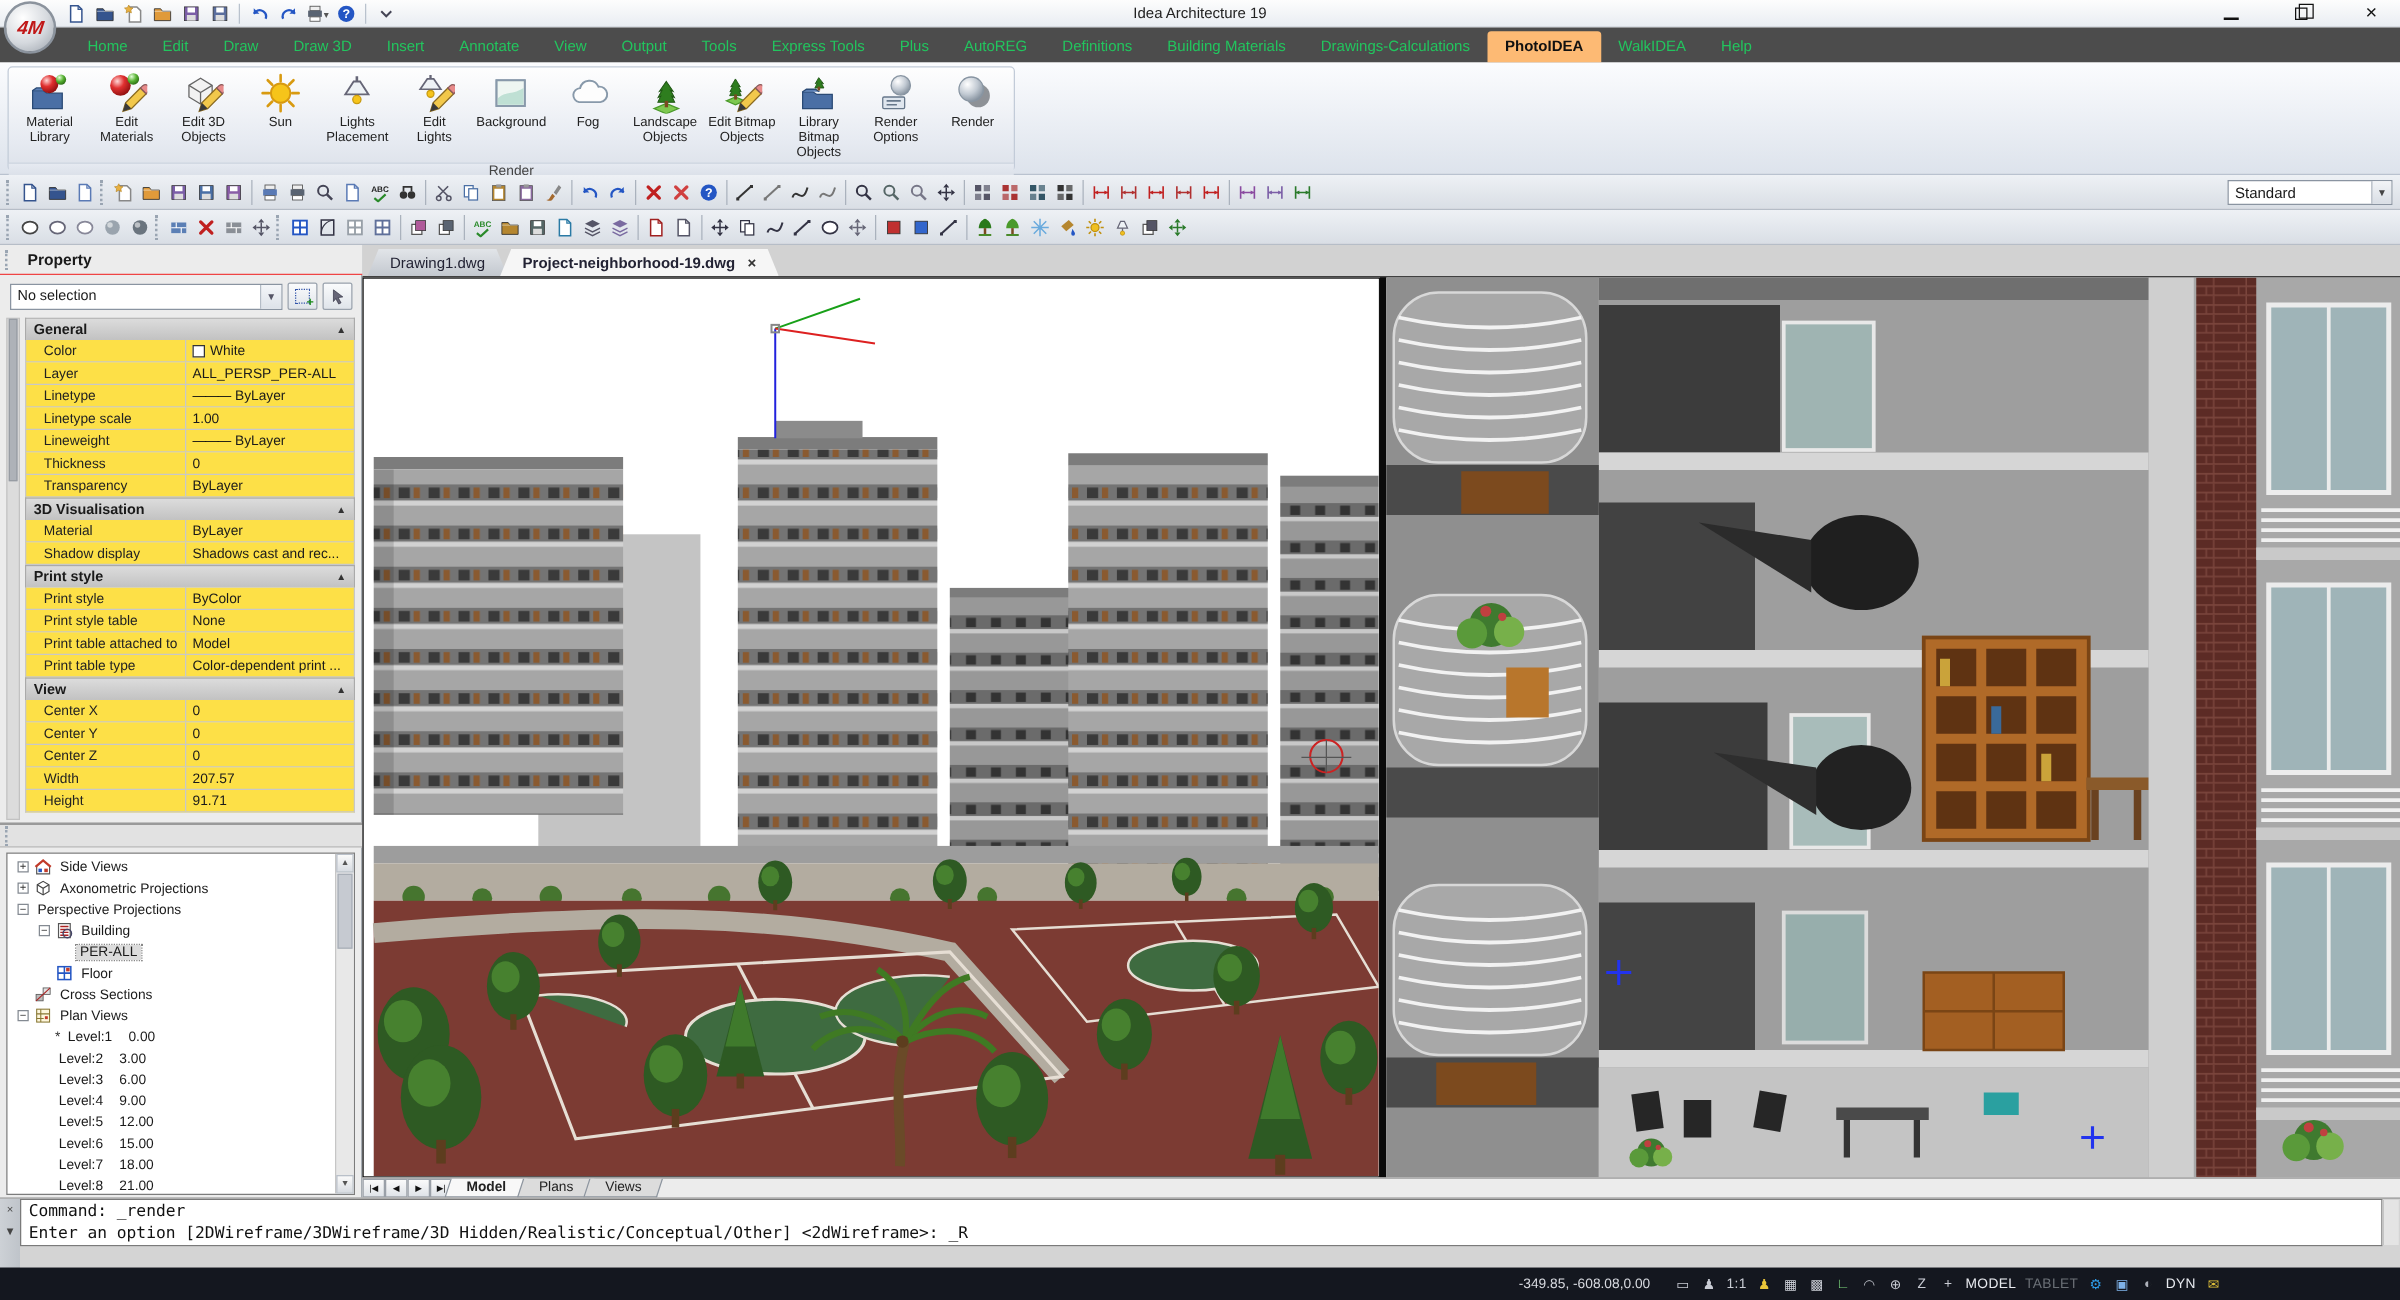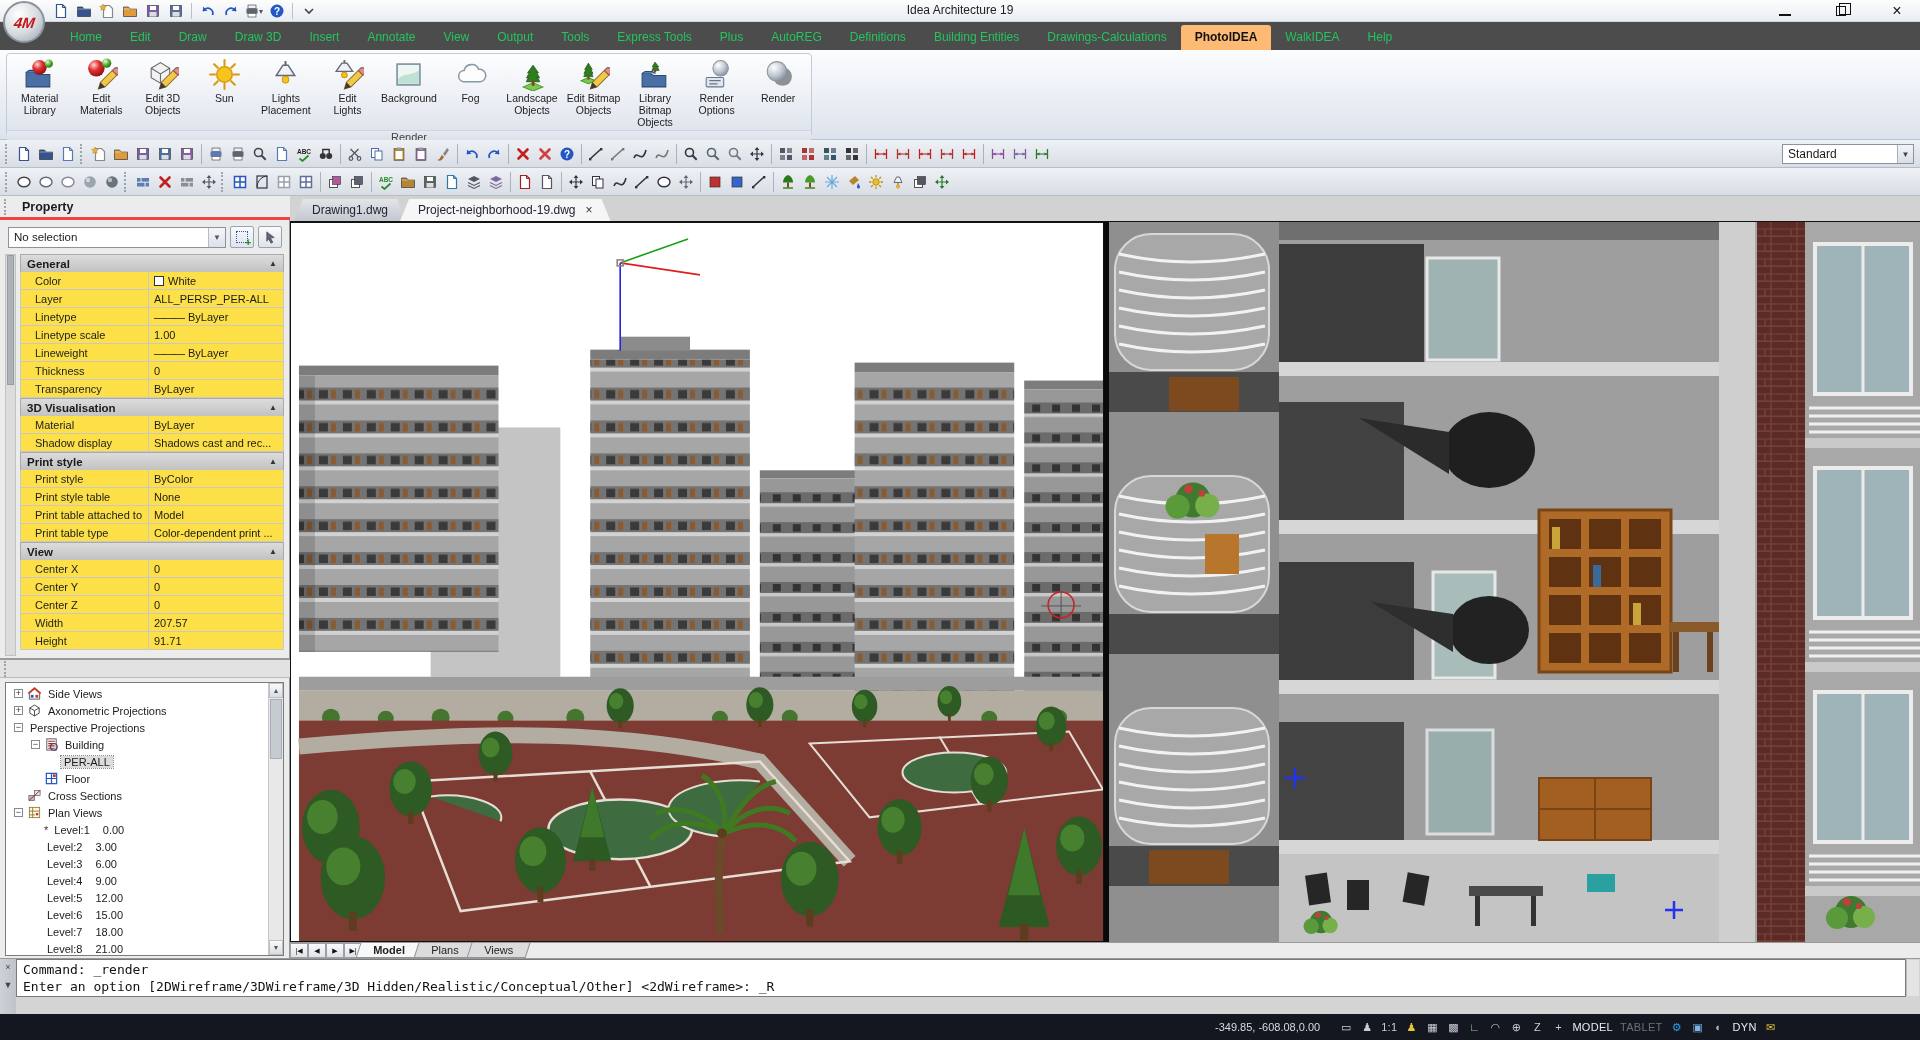--- a/index.html
+++ b/index.html
@@ -38,21 +38,21 @@
 .tb1{top:140px}.tb2{top:168px}
 .tbtn{width:22px;height:22px;display:inline-flex;align-items:center;justify-content:center;border:1px solid transparent;border-radius:2px;flex:0 0 auto}
 .tbtn svg{width:16px;height:16px}
 .tsep{width:1px;height:20px;background:#aab2bd;margin:0 3px;flex:0 0 auto}
 .grip{width:5px;height:20px;border-left:2px dotted #9aa5b2;margin:0 3px 0 1px;flex:0 0 auto}
 .stylecombo{position:absolute;right:6px;top:4px;width:132px;height:20px;background:#fff;border:1px solid #8a94a1;display:flex;align-items:center;font-size:12px}
 .stylecombo .val{flex:1;padding-left:5px}
 .stylecombo .drop{width:16px;height:100%;background:linear-gradient(#f2f4f7,#d9dee5);border-left:1px solid #aab2bd;display:flex;align-items:center;justify-content:center;font-size:8px;color:#444}
 
 .leftpanel{left:0;top:196px;width:290px;height:762px;background:#ececec;border-right:1px solid #8f969e}
-.propheader{left:0;top:0;width:290px;height:24px;display:flex;align-items:center;background:#ececec;border-bottom:3px solid #ef4444}
+.propheader{left:0;top:0;width:290px;height:24px;display:flex;align-items:center;background:#ececec;border-bottom:1px solid #ef4444}
 .propheader .ttl{font-weight:bold;font-size:12.5px;margin-left:14px}
 .vgrip{width:4px;height:16px;border-left:2px dotted #9aa5b2;margin-left:4px}
 .selrow{left:8px;top:29px;width:274px;height:24px;display:flex;align-items:center;gap:4px}
 .selcombo{flex:1;height:21px;background:#fff;border:1px solid #8a94a1;display:flex;align-items:center;font-size:11.5px}
 .selcombo .val{flex:1;padding-left:5px}
 .selcombo .drop{width:17px;height:100%;display:flex;align-items:center;justify-content:center;font-size:8px;color:#556;background:linear-gradient(#f4f6f9,#dde2e9);border-left:1px solid #b4bcc6}
 .pbtn{width:24px;height:22px;border:1px solid #9aa3ae;border-radius:2px;background:linear-gradient(#fafbfc,#dfe4ea);display:flex;align-items:center;justify-content:center}
 .pickbox{width:12px;height:12px;border:1px dotted #3355aa;position:relative}
 .pickbox:after{content:"+";position:absolute;right:-4px;bottom:-6px;color:#1a8a1a;font-size:10px;font-weight:bold}
 
@@ -79,21 +79,21 @@
 .tlabel.sel{background:#dcdcdc;outline:1px dotted #888}
 .tval{margin-left:10px}
 .tstar{margin-right:3px;color:#333}
 .tscroll{position:absolute;right:0;top:0;width:15px;height:100%;background:#e8e8e8;border-left:1px solid #c6c6c6}
 .tscroll .ar{height:15px;display:flex;align-items:center;justify-content:center;font-size:7px;color:#555;background:linear-gradient(#fafafa,#d8dce2);border:1px solid #b9c0c9}
 .tscroll .ar.dn{position:absolute;bottom:0;left:0;right:0}
 .tscroll .thumb{position:absolute;left:1px;top:16px;width:12px;height:60px;background:#c6cad1;border:1px solid #a8aeb7}
 
 .doctabs{left:290px;top:196px;width:1630px;height:26px;background:#d2d2d2;border-bottom:1px solid #111;display:flex;align-items:flex-end;padding-left:4px}
 .dtab{height:22px;display:flex;align-items:center;padding:0 18px;font-size:12px;color:#223;background:linear-gradient(#e2e5e9,#c3c8cf);clip-path:polygon(9px 0,calc(100% - 9px) 0,100% 100%,0 100%);margin-right:-6px}
-.dtab.active{background:#f6f6f6;z-index:2;font-weight:normal}
+.dtab.active{background:#f6f6f6;z-index:2;font-weight:bold}
 .dtab .x{margin-left:10px;font-size:12px;color:#333}
 .viewports{left:290px;top:222px;width:1630px;height:720px;background:#000}
 .vpL{position:absolute;left:0;top:0;width:814px;height:720px;border:1px solid #111;background:#fff}
 .vpdiv{position:absolute;left:814px;top:0;width:5px;height:720px;background:#0a0a0a}
 .vpR{position:absolute;left:819px;top:0;width:811px;height:720px;background:#bdbdbd}
 .vpL svg,.vpR svg{width:100%;height:100%;display:block}
 .vptabs{left:290px;top:942px;width:1630px;height:16px;background:#ececec;border-top:1px solid #9a9a9a;display:flex;align-items:stretch}
 .navb{width:18px;border:1px solid #9aa0a8;background:linear-gradient(#fafafa,#dfe3e8);display:flex;align-items:center;justify-content:center;font-size:7px;color:#111}
 .ltab{padding:0 14px;display:flex;align-items:center;font-size:11px;color:#222;background:#dcdcdc;transform:skewX(-18deg);border:1px solid #8c949e;border-top:none;margin-left:-4px}
 .ltab span{transform:skewX(18deg)}
@@ -472,21 +472,21 @@
       <span class="mtab">Draw 3D</span>
       <span class="mtab">Insert</span>
       <span class="mtab">Annotate</span>
       <span class="mtab">View</span>
       <span class="mtab">Output</span>
       <span class="mtab">Tools</span>
       <span class="mtab">Express Tools</span>
       <span class="mtab">Plus</span>
       <span class="mtab">AutoREG</span>
       <span class="mtab">Definitions</span>
-      <span class="mtab">Building Entities</span>
+      <span class="mtab">Building Materials</span>
       <span class="mtab">Drawings-Calculations</span>
       <span class="mtab active">PhotoIDEA</span>
       <span class="mtab">WalkIDEA</span>
       <span class="mtab">Help</span>
     </div>
 
   <div class="abs ribbon">
     <div class="abs rgroup">
       <div class="rbtns" id="ribbonbtns">
           <div class="rbtn">

